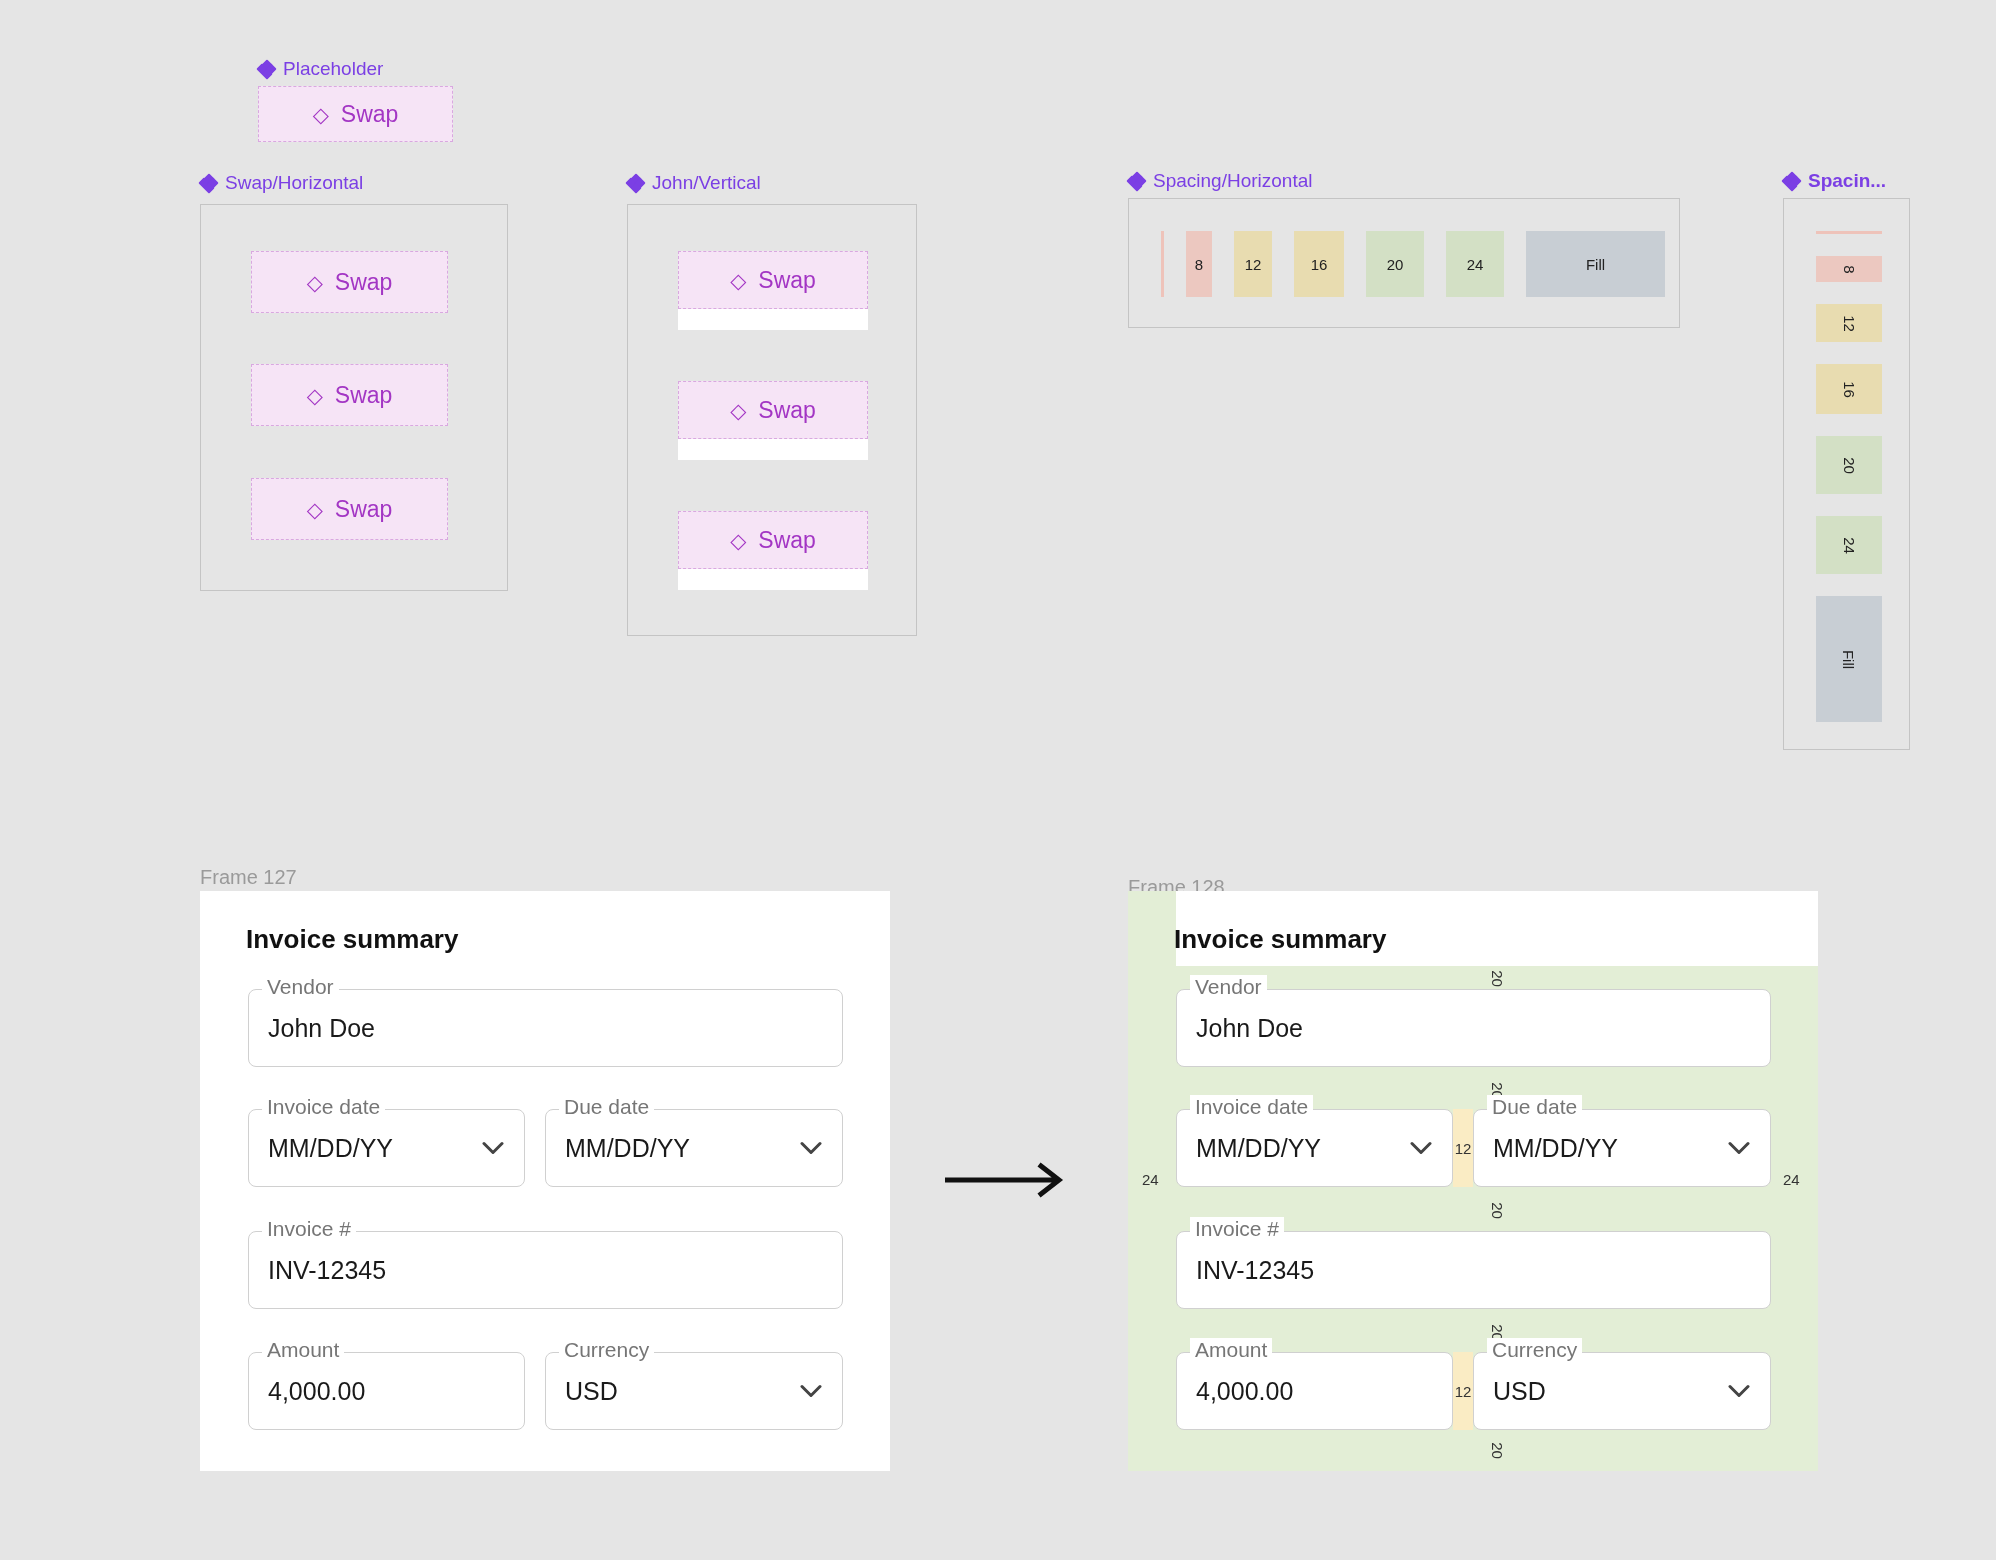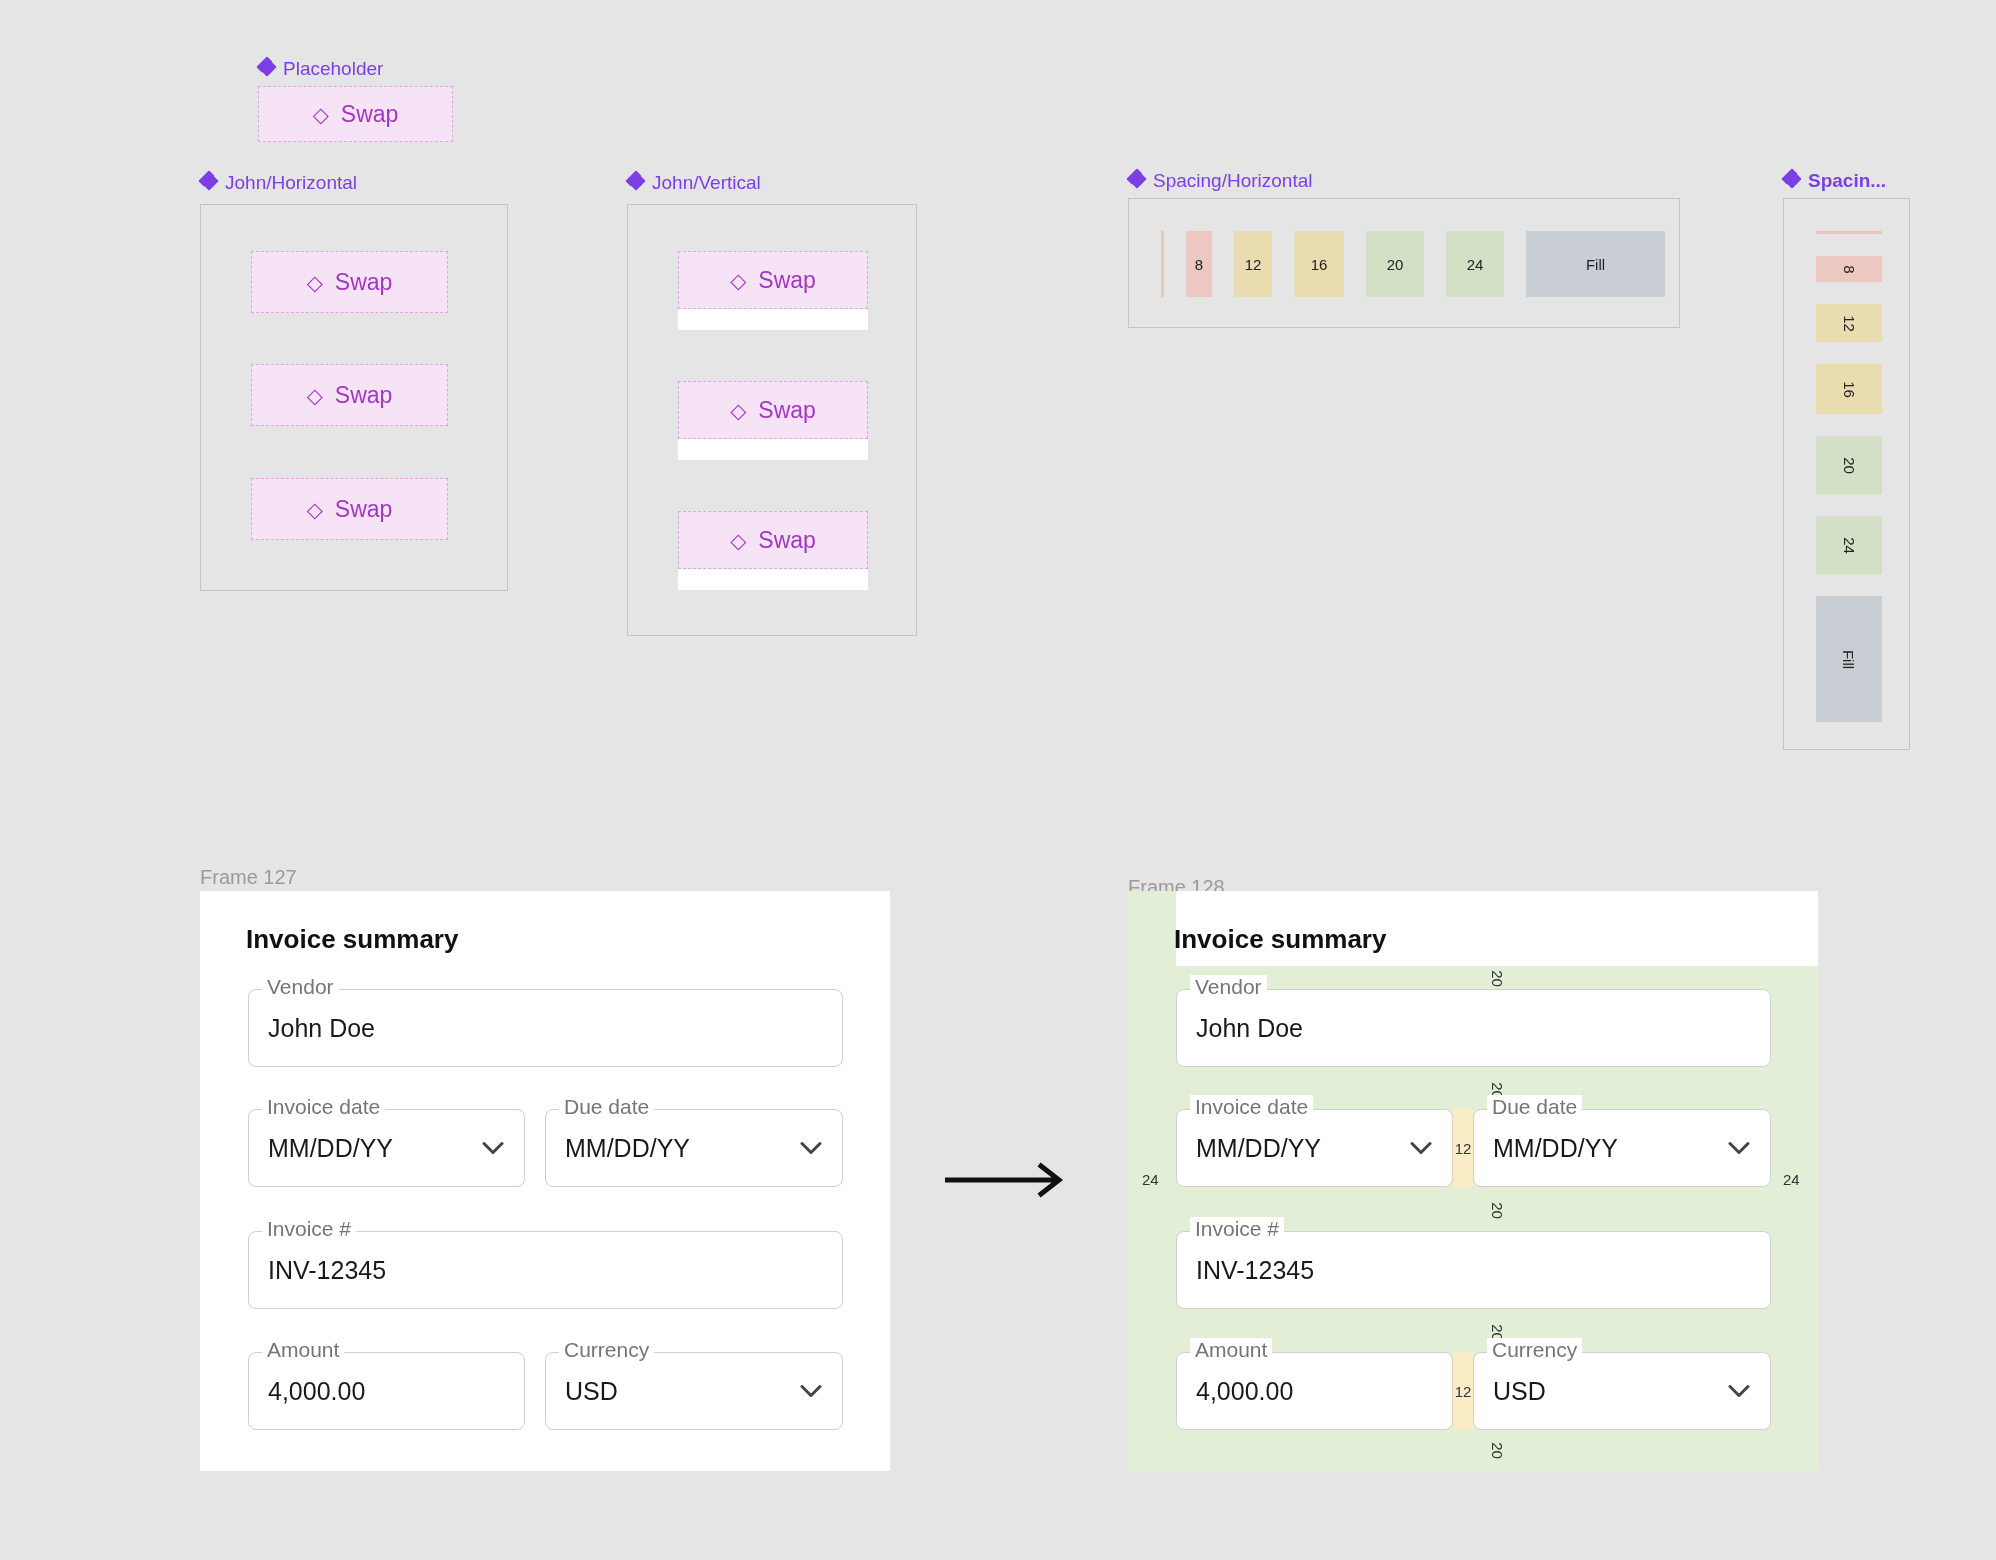--- a/index.html
+++ b/index.html
@@ -7,21 +7,21 @@
     width: 1996px; height: 1560px;
     background: #e5e5e5;
     font-family: "Liberation Sans", sans-serif;
     overflow: hidden;
   }
   .canvas { position: relative; width: 1996px; height: 1560px; }
 
   
   .comp-label {
     position: absolute;
-    display: flex; align-items: flex-start; gap: 8px;
+    display: flex; align-items: center; gap: 8px;
     color: #7b3fe4; font-size: 19px; white-space: nowrap;
   }
   .comp-icon { width: 17px; height: 17px; position: relative; flex: none; }
   .comp-icon i {
     position: absolute; width: 8px; height: 8px; background: #7b3fe4;
     transform: rotate(45deg); border-radius: 1px;
   }
   .comp-icon i:nth-child(1) { left: 4.5px; top: 0px; }
   .comp-icon i:nth-child(2) { left: 0px;  top: 4.5px; }
   .comp-icon i:nth-child(3) { left: 9px;  top: 4.5px; }
@@ -135,21 +135,21 @@
     <span>Swap</span>
   </div>
 
   <div class="comp-label" style="left:200px; top:172px;">
     <span class="comp-icon">
         <i></i>
         <i></i>
         <i></i>
         <i></i>
       </span>
-    <span>John/Horizontal</span>
+    <span>Swap/Horizontal</span>
   </div>
   <div class="comp-box" style="left:200px; top:204px; width:308px; height:387px;">
 
     <div class="white-strip" style="left:192px; top:46px; width:22px; height:62px;"></div>
     <div class="swap" style="left:50px; top:46px; width:197px; height:62px;">
       <span class="dia">◇</span>
       <span>Swap</span>
     </div>
 
     <div class="white-strip" style="left:192px; top:159px; width:22px; height:62px;"></div>

